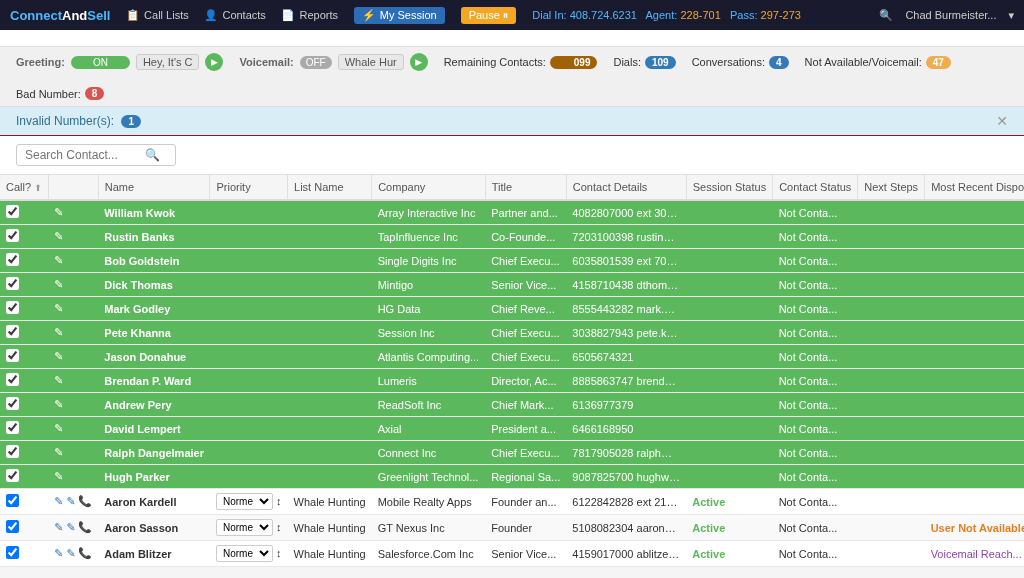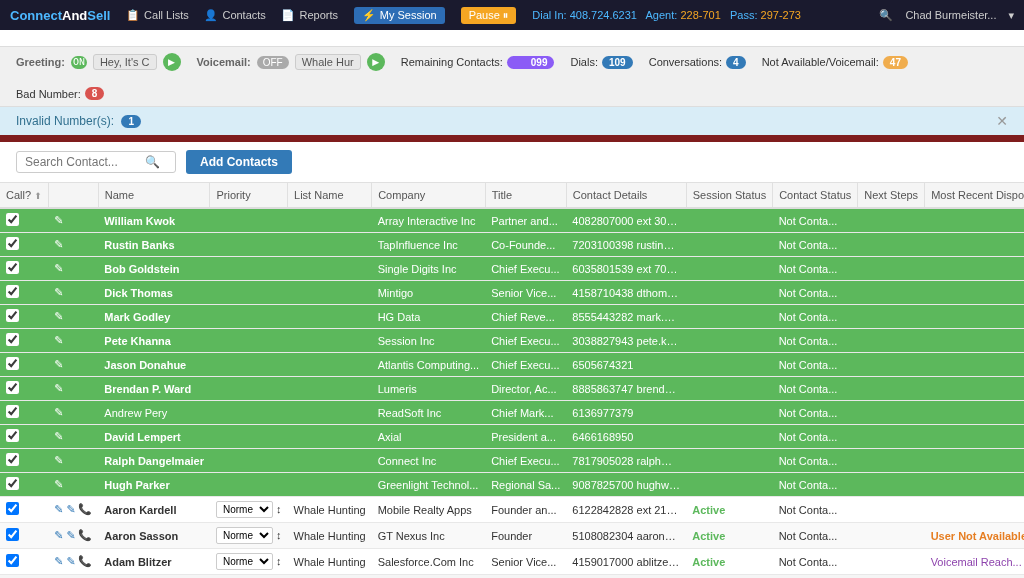--- a/index.html
+++ b/index.html
@@ -49,36 +49,36 @@
       background: #f0f0f0;
       padding: 6px 16px;
       display: flex;
       align-items: center;
       gap: 16px;
       border-bottom: 1px solid #ddd;
       flex-wrap: wrap;
     }
     .control-group { display: flex; align-items: center; gap: 6px; font-size: 11px; }
     .control-label { color: #666; font-weight: bold; }
-    .toggle-on { background: #5cb85c; color: #fff; padding: 1px 2px; border-radius: 10px; font-size: 10px; font-family: Liberation Mono, monospace; }
+    .toggle-on { background: #5cb85c; color: #fff; padding: 1px 22px; border-radius: 10px; font-size: 10px; }
     .toggle-off { background: #aaa; color: #fff; padding: 1px 6px; border-radius: 10px; font-size: 10px; }
     .play-btn { background: #5cb85c; color: #fff; border: none; border-radius: 50%; width: 18px; height: 18px; cursor: pointer; font-size: 9px; display: flex; align-items: center; justify-content: center; }
     .stat-badge { display: inline-flex; align-items: center; gap: 4px; font-size: 11px; }
     .badge { border-radius: 10px; padding: 1px 7px; font-size: 10px; font-weight: bold; color: #fff; }
-    .badge-green { background: #8b5cf6; padding-left: 24px; }
+    .badge-green { background: #a16207; padding-left: 24px; }
     .badge-blue { background: #337ab7; }
     .badge-orange { background: #f0ad4e; }
     .badge-red { background: #d9534f; }
     .greeting-text { background: #e8e8e8; border: 1px solid #ccc; padding: 1px 6px; border-radius: 3px; font-size: 11px; color: #555; max-width: 80px; overflow: hidden; text-overflow: ellipsis; white-space: nowrap; }
     .voicemail-text { background: #e8e8e8; border: 1px solid #ccc; padding: 1px 6px; border-radius: 3px; font-size: 11px; color: #555; max-width: 70px; overflow: hidden; text-overflow: ellipsis; white-space: nowrap; }
 
     
     .alert-bar {
       background: #d9edf7;
-      border-bottom: 7px solid #7f1d1d;
+      border-bottom: 1px solid #7f1d1d;
       padding: 6px 16px;
       display: flex;
       align-items: center;
       justify-content: space-between;
       font-size: 12px;
       color: #31708f;
     }
     .alert-close { cursor: pointer; color: #999; font-size: 14px; }
 
     
@@ -211,21 +211,20 @@
     <span class="badge badge-blue" style="margin-left:4px">1</span>
   </span>
   <span class="alert-close">✕</span>
 </div>
 
 <div class="search-add-row">
   <div class="search-box">
     <input type="text" placeholder="Search Contact..." style="">
     <span class="search-icon">🔍</span>
   </div>
-  <button class="add-contacts-btn">Add Contacts</button>
 </div>
 
 <div class="table-container">
   <table>
     <thead>
       <tr>
         <th>Call? <span class="sort-arrow">⬆</span></th>
         <th></th>
         <th>Name</th>
         <th>Priority</th>
@@ -394,21 +393,21 @@
     <td></td>
 
   </tr>
         <tr class="row-green">
     <td class="select-cell"><input type="checkbox" checked="" style="accent-color: rgb(255, 255, 255);"></td>
     <td>
             <div class="icons-cell">
               <span style="color:#fff;cursor:pointer">✎</span>
             </div>
           </td>
-    <td style="color:#fff;font-weight:normal">Andrew Pery</td>
+    <td style="color:#fff;font-weight:bold">Andrew Pery</td>
     <td></td>
     <td></td>
     <td style="color:#fff">ReadSoft Inc</td>
     <td style="color:#fff">Chief Mark...</td>
     <td style="color:#fff">6136977379</td>
     <td></td>
     <td style="color:#fff">Not Conta...</td>
     <td></td>
     <td></td>
 

